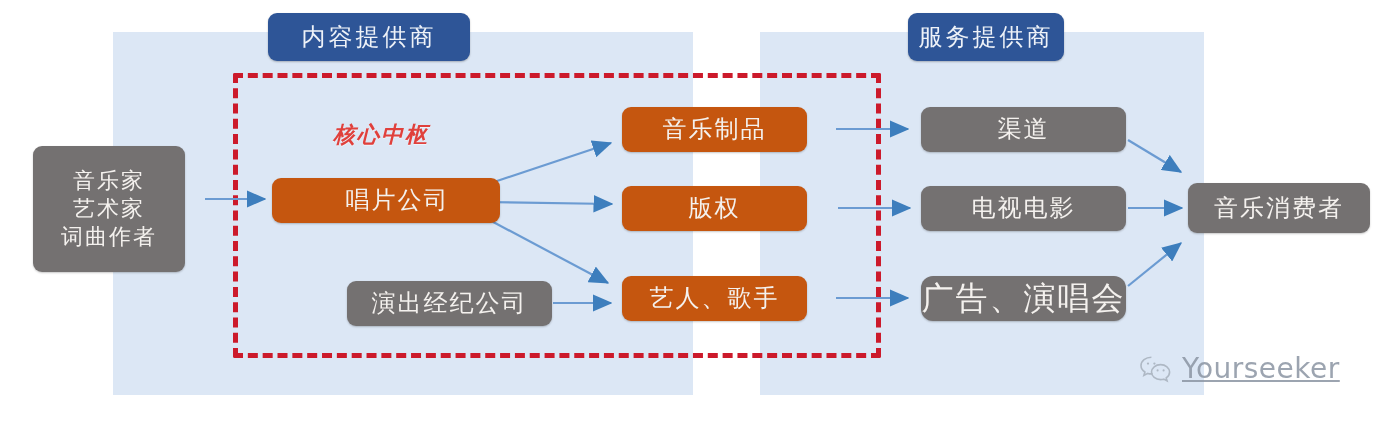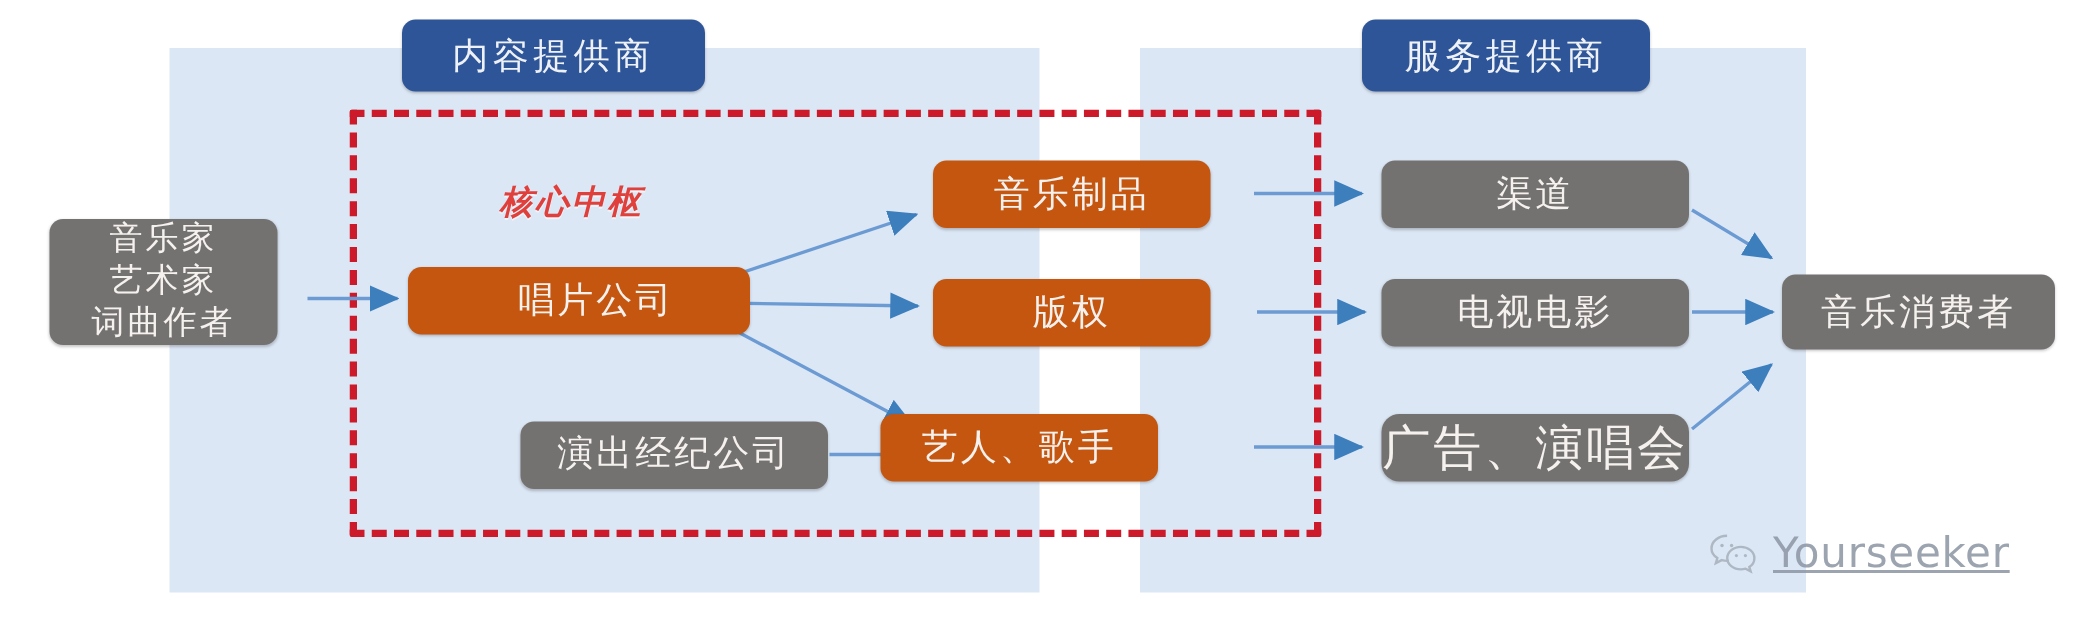--- a/index.html
+++ b/index.html
@@ -38,21 +38,21 @@
 <body>
 
 <div id="stage">
 
   <div class="panel" style="left:113px;top:32px;width:580px;height:363px;"></div>
   <div class="panel" style="left:760px;top:32px;width:444px;height:363px;"></div>
 
   <div class="hdr" style="left:268px;top:13px;width:202px;height:48px;">
     <span>内容提供商</span>
   </div>
-  <div class="hdr" style="left:908px;top:13px;width:192px;height:48px;">
+  <div class="hdr" style="left:908px;top:13px;width:156px;height:48px;">
     <span>服务提供商</span>
   </div>
 
   <div class="dashbox" style="left:233px;top:73px;width:638px;height:275px;"></div>
 
   <div class="corelbl" style="left:333px;top:120px;">核心中枢</div>
 
   <svg class="arrows" viewBox="0 0 1397 427">
     <defs>
       <marker id="ah" markerWidth="9" markerHeight="8" refX="8.4" refY="4" orient="auto" markerUnits="strokeWidth">
@@ -78,21 +78,21 @@
       <line x1="836" y1="298" x2="908" y2="298"></line>
 
       <line x1="1128" y1="140" x2="1181" y2="172"></line>
 
       <line x1="1128" y1="208" x2="1182" y2="208"></line>
 
       <line x1="1128" y1="286" x2="1181" y2="243"></line>
     </g>
   </svg>
 
-  <div class="nodebox gray" style="left:33px;top:146px;width:152px;height:84px;font-size:22px;flex-direction:column;">
+  <div class="nodebox gray" style="left:33px;top:146px;width:152px;height:126px;font-size:22px;flex-direction:column;">
     <span>音乐家</span>
     <span>艺术家</span>
     <span>词曲作者</span>
   </div>
 
   <div class="nodebox orange" style="left:272px;top:178px;width:205px;height:45px;font-size:24px;padding-left:23px;">
     <span>唱片公司</span>
   </div>
 
   <div class="nodebox gray" style="left:347px;top:281px;width:205px;height:45px;font-size:24px;font-family:Liberation Serif, serif;">
@@ -100,21 +100,21 @@
   </div>
 
   <div class="nodebox orange" style="left:622px;top:107px;width:185px;height:45px;font-size:24px;">
     <span>音乐制品</span>
   </div>
 
   <div class="nodebox orange" style="left:622px;top:186px;width:185px;height:45px;font-size:24px;">
     <span>版权</span>
   </div>
 
-  <div class="nodebox orange" style="left:587px;top:276px;width:185px;height:45px;font-size:24px;">
+  <div class="nodebox orange" style="left:622px;top:276px;width:185px;height:45px;font-size:24px;">
     <span>艺人、歌手</span>
   </div>
 
   <div class="nodebox gray" style="left:921px;top:107px;width:205px;height:45px;font-size:24px;">
     <span>渠道</span>
   </div>
 
   <div class="nodebox gray" style="left:921px;top:186px;width:205px;height:45px;font-size:24px;">
     <span>电视电影</span>
   </div>

